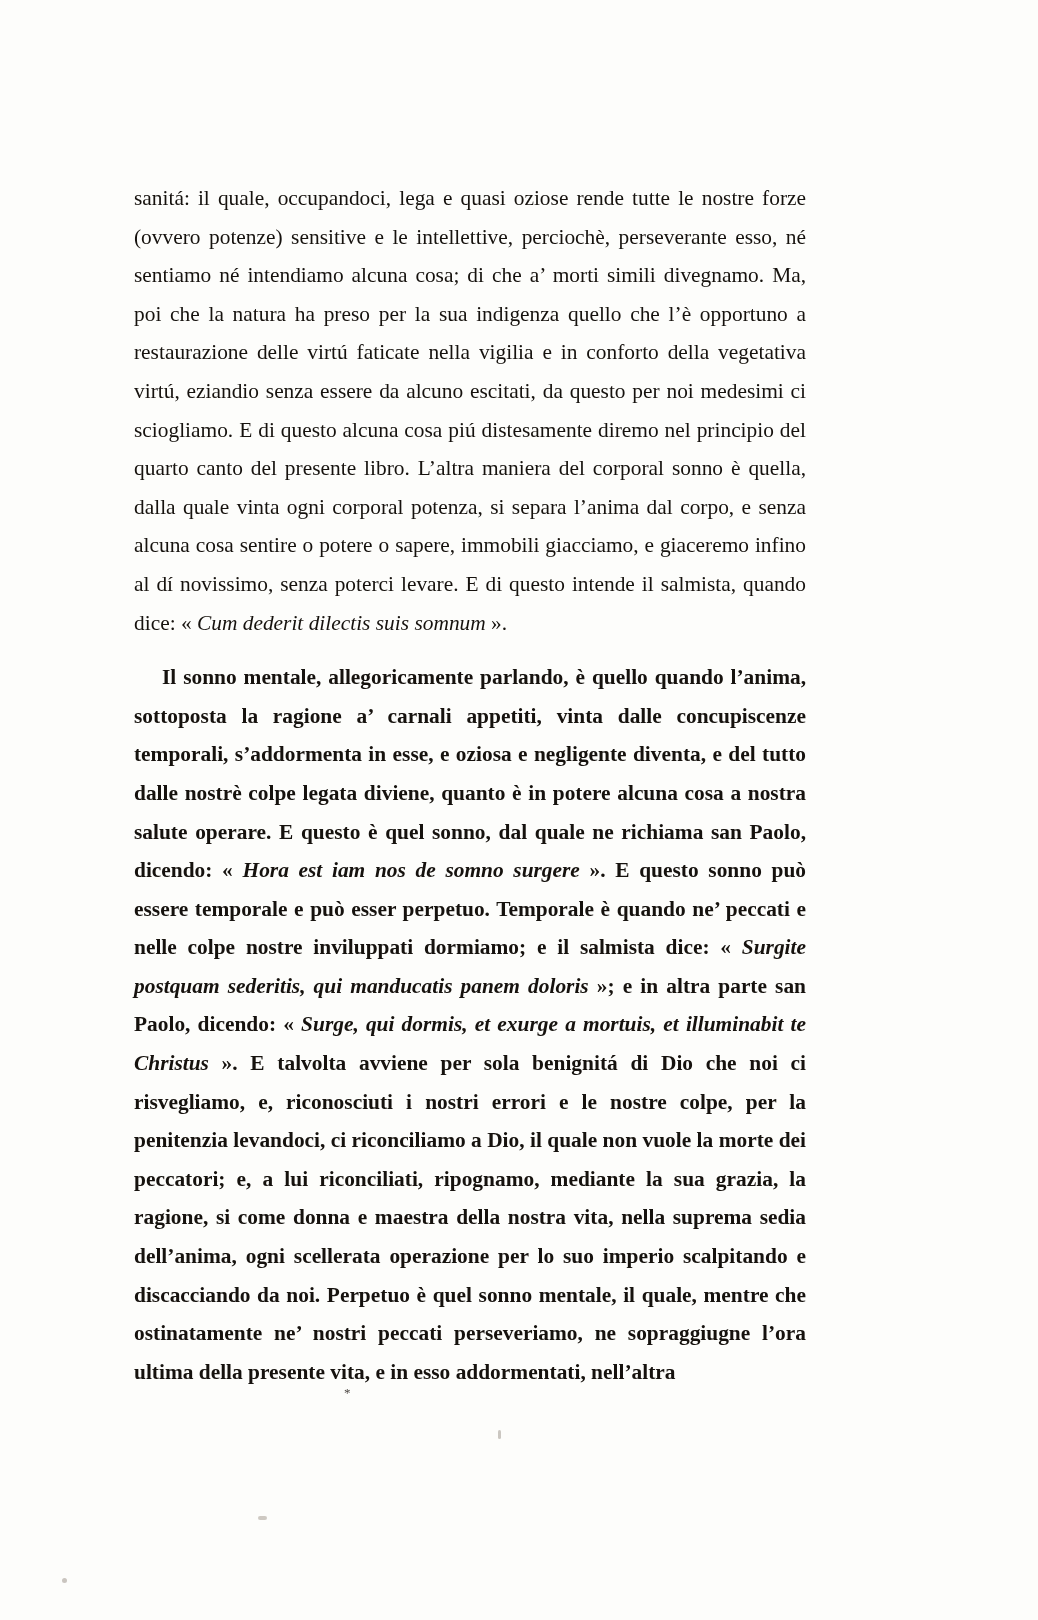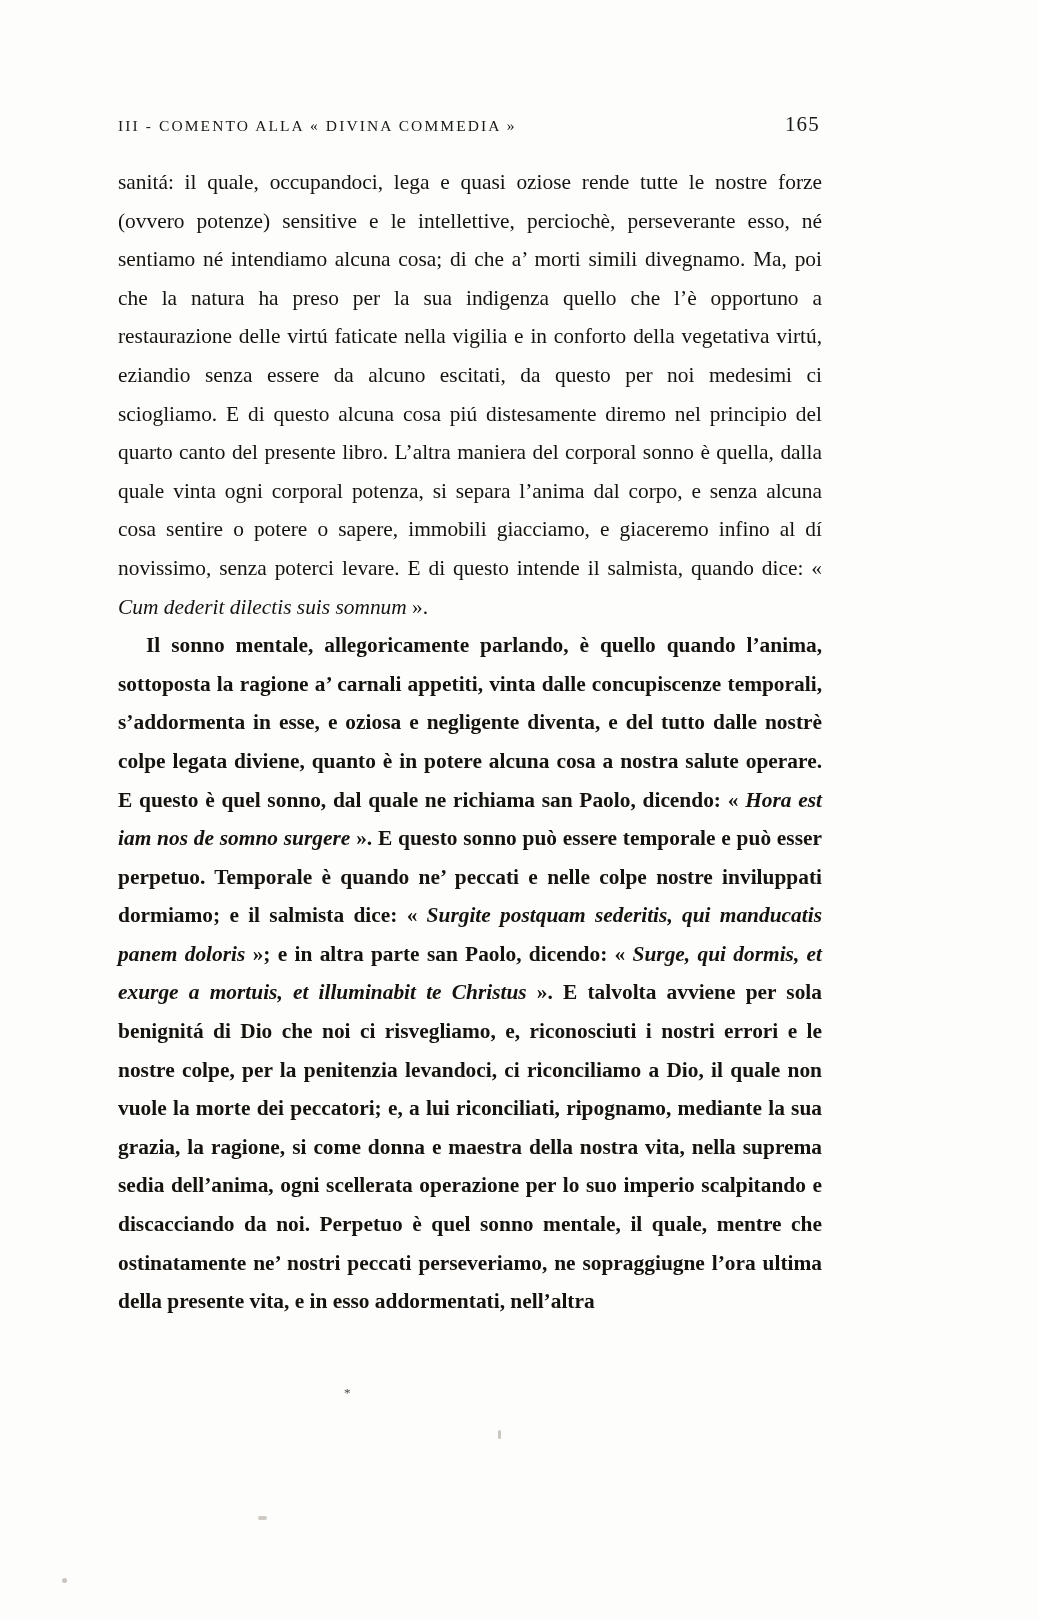--- a/index.html
+++ b/index.html
@@ -48,21 +48,21 @@
     position: absolute;
     top: 163px;
     left: 118px;
     width: 704px;
     font-size: 21.4px;
     line-height: 38.6px;
     text-align: justify;
     color: #16120e;
   }
   .body-text p {
-    margin: 0;
+    margin: 16px;
   }
   .body-text p + p {
     margin-top: 0px;
     font-weight: bold;
   }
   .indent {
     text-indent: 28px;
   }
   .lat {
     font-style: italic;
@@ -106,24 +106,20 @@
     background: #bdb7b0;
     border-radius: 50%;
     opacity: .8;
   }
 </style>
 </head>
 <body>
 
 <div class="page">
 
-  <div class="header">
-    <span class="running-head">III - COMENTO ALLA « DIVINA COMMEDIA »</span>
-    <span class="folio">165</span>
-  </div>
 
   <div class="body-text">
 
     <p><span>sanitá: il quale, occupandoci, lega e quasi oziose rende tutte le nostre forze (ovvero potenze) sensitive e le intellettive, perciochè, perseverante esso, né sentiamo né intendiamo alcuna cosa; di che a’ morti simili divegnamo. Ma, poi che la natura ha preso per la sua indigenza quello che l’è opportuno a restaurazione delle virtú faticate nella vigilia e in conforto della vegetativa virtú, eziandio senza essere da alcuno escitati, da questo per noi medesimi ci sciogliamo. E di questo alcuna cosa piú distesamente diremo nel principio del quarto canto del presente libro. L’altra maniera del corporal sonno è quella, dalla quale vinta ogni corporal potenza, si separa l’anima dal corpo, e senza alcuna cosa sentire o potere o sapere, immobili giacciamo, e giaceremo infino al dí novissimo, senza poterci levare. E di questo intende il salmista, quando dice: « </span><span class="lat">Cum dederit dilectis suis somnum</span><span> ».</span></p>
 
     <p class="indent"><span>Il sonno mentale, allegoricamente parlando, è quello quando l’anima, sottoposta la ragione a’ carnali appetiti, vinta dalle concupiscenze temporali, s’addormenta in esse, e oziosa e negligente diventa, e del tutto dalle nostrè colpe legata diviene, quanto è in potere alcuna cosa a nostra salute operare. E questo è quel sonno, dal quale ne richiama san Paolo, dicendo: « </span><span class="lat">Hora est iam nos de somno surgere</span><span> ». E questo sonno può essere temporale e può esser perpetuo. Temporale è quando ne’ peccati e nelle colpe nostre inviluppati dormiamo; e il salmista dice: « </span><span class="small-lat">Surgite postquam sederitis, qui manducatis panem doloris</span><span> »; e in altra parte san Paolo, dicendo: « </span><span class="small-lat">Surge, qui dormis, et exurge a mortuis, et illuminabit te Christus</span><span> ». E talvolta avviene per sola benignitá di Dio che noi ci risvegliamo, e, riconosciuti i nostri errori e le nostre colpe, per la penitenzia levandoci, ci riconciliamo a Dio, il quale non vuole la morte dei peccatori; e, a lui riconciliati, ripognamo, mediante la sua grazia, la ragione, si come donna e maestra della nostra vita, nella suprema sedia dell’anima, ogni scellerata operazione per lo suo imperio scalpitando e discacciando da noi. Perpetuo è quel sonno mentale, il quale, mentre che ostinatamente ne’ nostri peccati perseveriamo, ne sopraggiugne l’ora ultima della presente vita, e in esso addormentati, nell’altra</span></p>
 
   </div>
 
   <div class="footmark">*</div>

